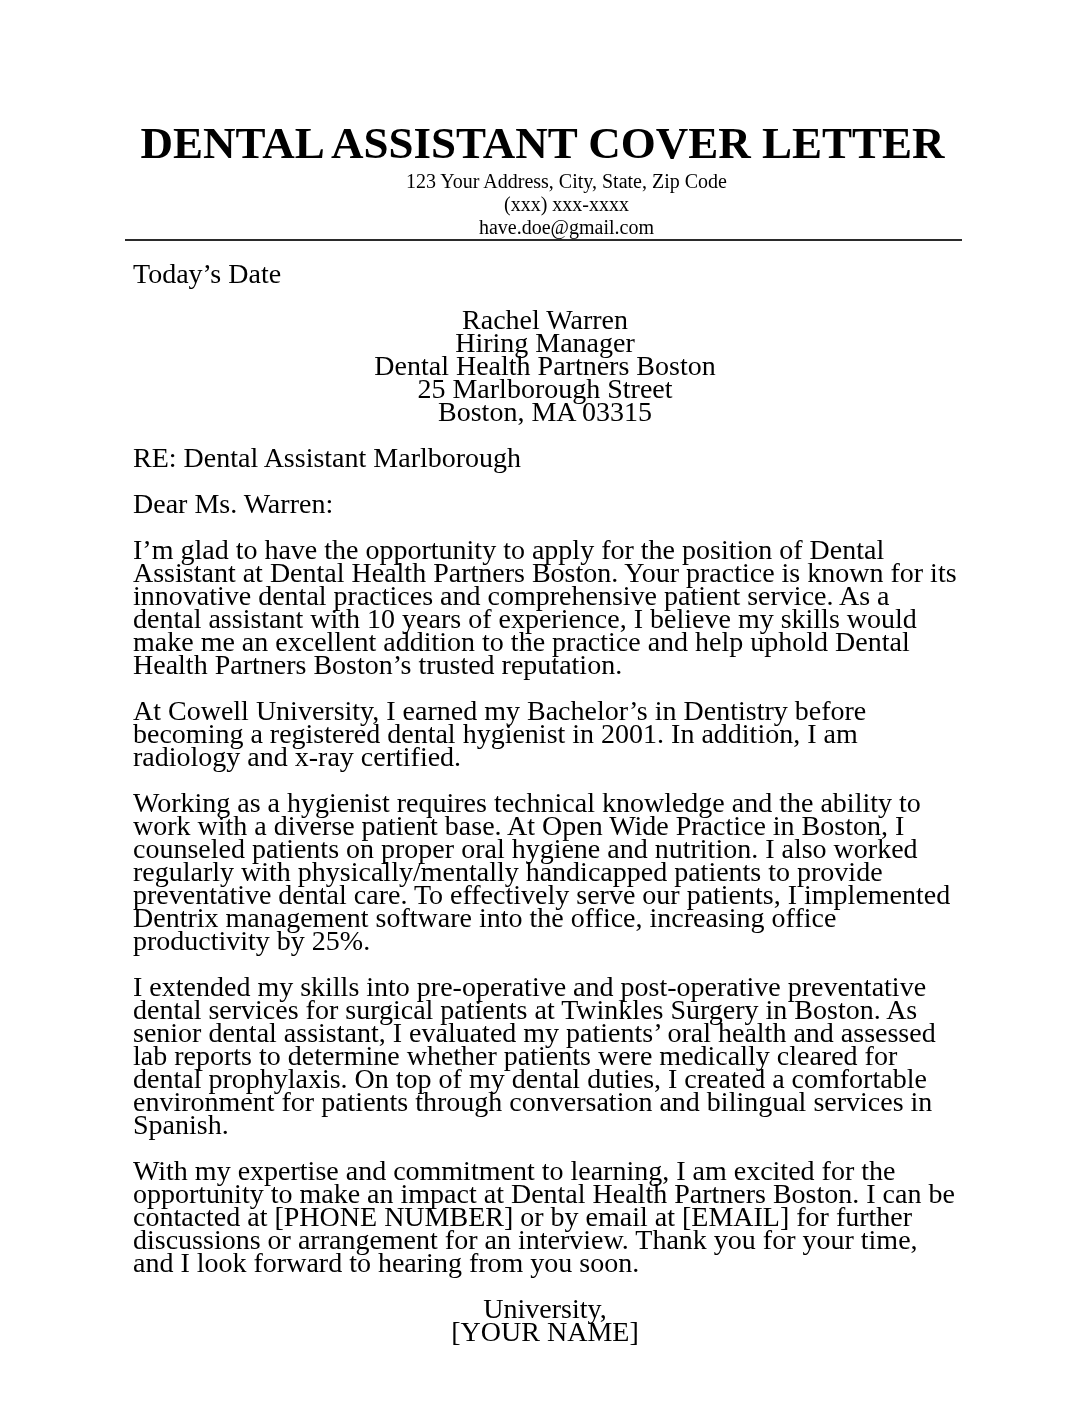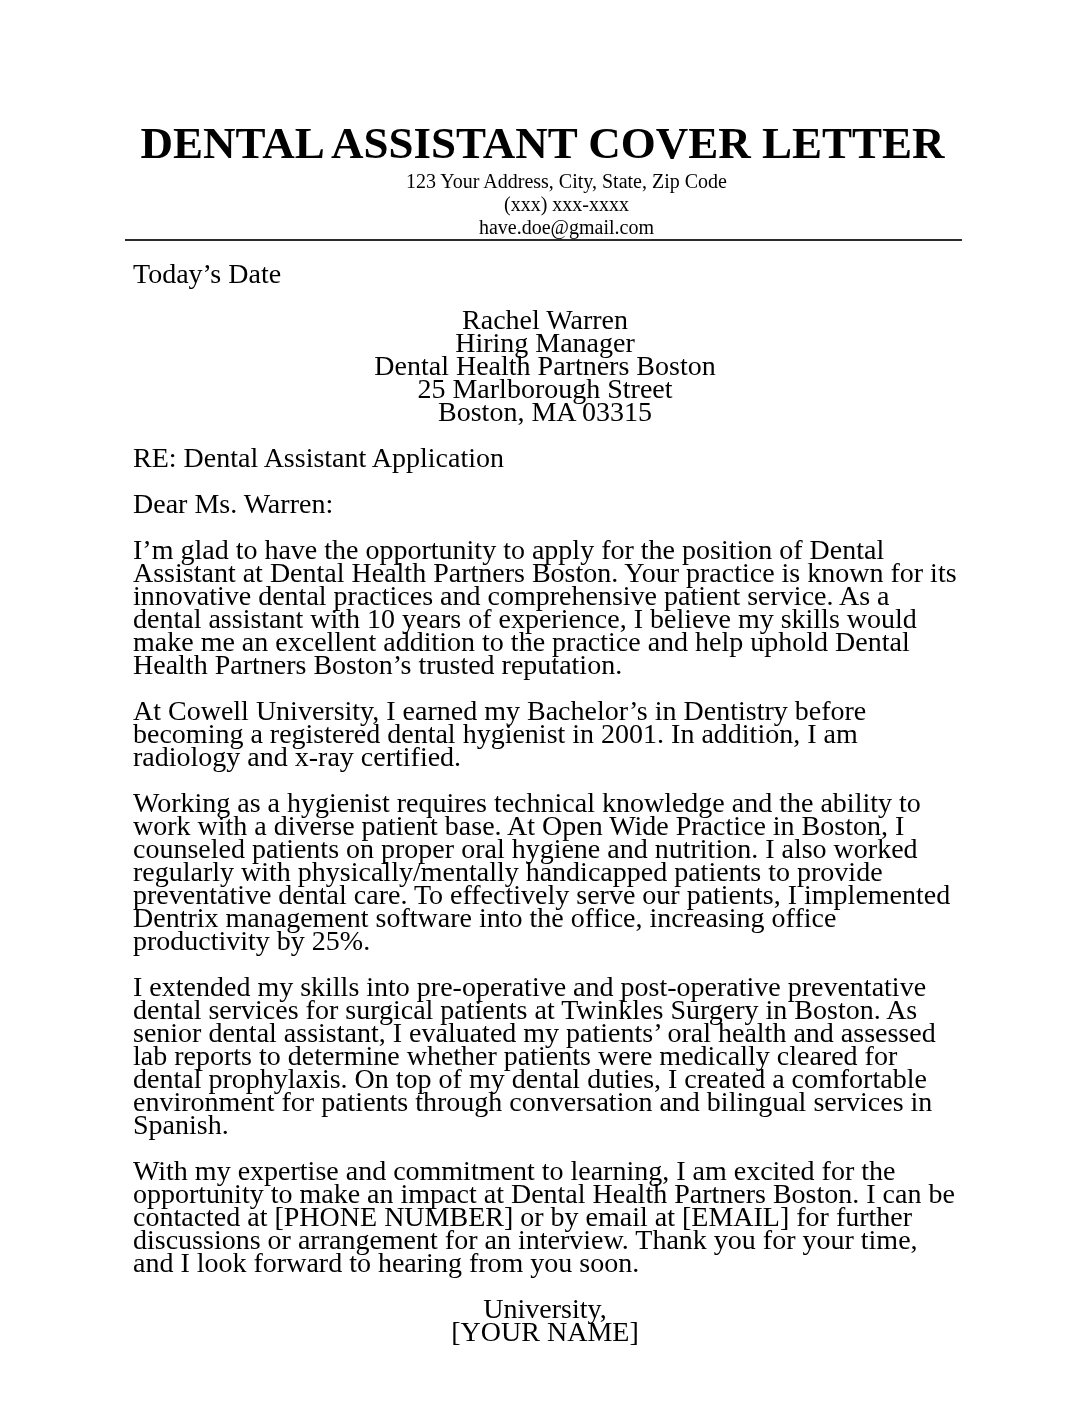--- a/index.html
+++ b/index.html
@@ -71,21 +71,21 @@
     <p>Today’s Date</p>
 
     <div class="block">
       <div>Rachel Warren</div>
       <div>Hiring Manager</div>
       <div>Dental Health Partners Boston</div>
       <div>25 Marlborough Street</div>
       <div>Boston, MA 03315</div>
     </div>
 
-    <p>RE: Dental Assistant Application</p>
+    <p>RE: Dental Assistant Marlborough</p>
 
     <p>Dear Ms. Warren:</p>
 
     <p>I’m glad to have the opportunity to apply for the position of Dental Assistant at Dental Health Partners Boston. Your practice is known for its innovative dental practices and comprehensive patient service. As a dental assistant with 10 years of experience, I believe my skills would make me an excellent addition to the practice and help uphold Dental Health Partners Boston’s trusted reputation.</p>
     <p>At Cowell University, I earned my Bachelor’s in Dentistry before becoming a registered dental hygienist in 2001. In addition, I am radiology and x-ray certified.</p>
     <p>Working as a hygienist requires technical knowledge and the ability to work with a diverse patient base. At Open Wide Practice in Boston, I counseled patients on proper oral hygiene and nutrition. I also worked regularly with physically/mentally handicapped patients to provide preventative dental care. To effectively serve our patients, I implemented Dentrix management software into the office, increasing office productivity by 25%.</p>
     <p>I extended my skills into pre-operative and post-operative preventative dental services for surgical patients at Twinkles Surgery in Boston. As senior dental assistant, I evaluated my patients’ oral health and assessed lab reports to determine whether patients were medically cleared for dental prophylaxis. On top of my dental duties, I created a comfortable environment for patients through conversation and bilingual services in Spanish.</p>
     <p>With my expertise and commitment to learning, I am excited for the opportunity to make an impact at Dental Health Partners Boston. I can be contacted at [PHONE NUMBER] or by email at [EMAIL] for further discussions or arrangement for an interview. Thank you for your time, and I look forward to hearing from you soon.</p>
 
     <div class="block">

